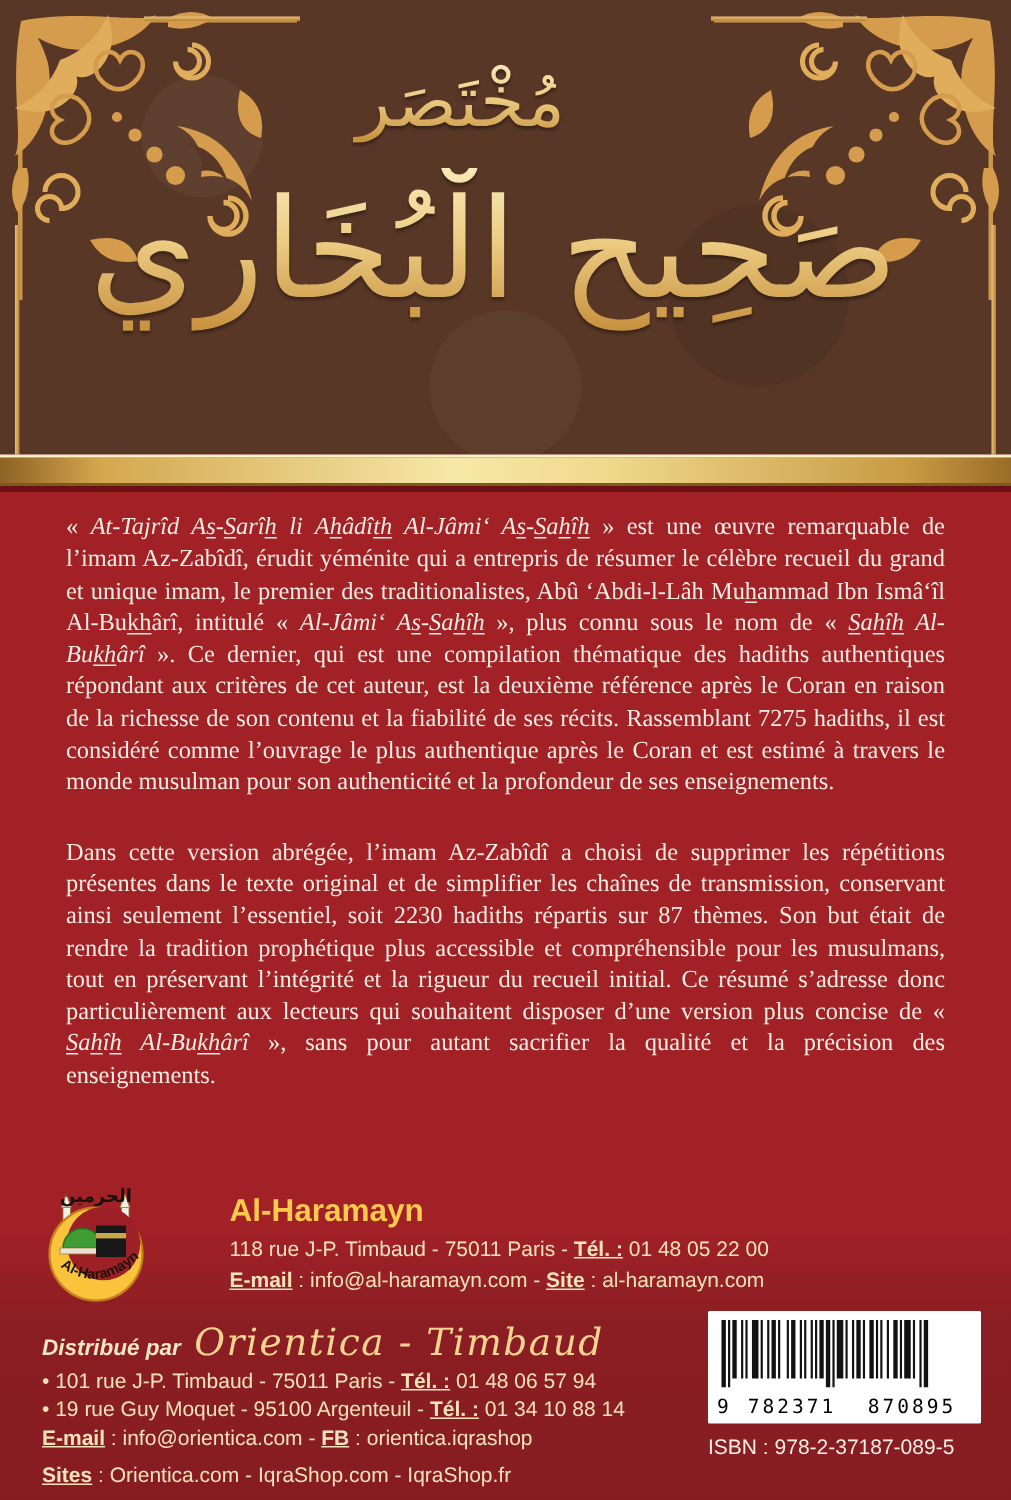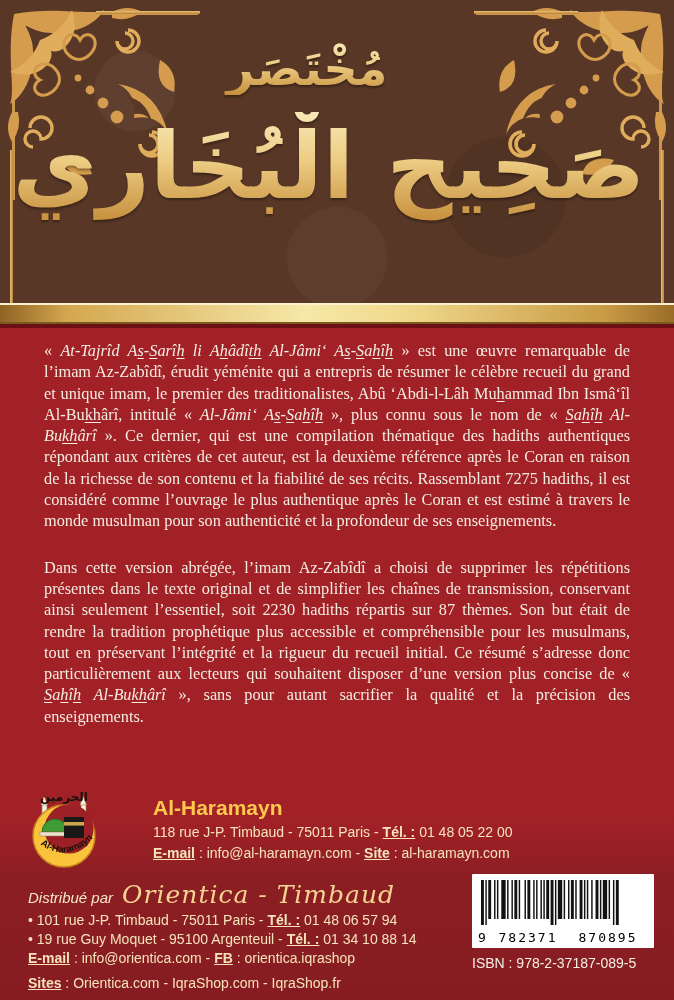--- a/index.html
+++ b/index.html
@@ -14,21 +14,21 @@
           radial-gradient(circle at 75% 65%, rgba(0,0,0,.08) 0 60px, transparent 61px),
           radial-gradient(circle at 50% 85%, rgba(255,255,255,.03) 0 50px, transparent 51px);}
   .corner{position:absolute;top:0;width:200px;height:200px;}
   .corner.left{left:0;}
   .corner.right{right:0;transform:scaleX(-1);}
   .frameline{position:absolute;background:linear-gradient(180deg,#e8c27a,#b97f33);}
   .fl-top-left{left:96px;top:11px;width:104px;height:3px;}
   .fl-top-right{right:96px;top:11px;width:104px;height:3px;}
   .fl-side-left{left:10px;top:150px;width:3px;height:153px;background:linear-gradient(90deg,#e8c27a,#b97f33);}
   .fl-side-right{right:10px;top:150px;width:3px;height:153px;background:linear-gradient(90deg,#e8c27a,#b97f33);}
-  .ar{position:absolute;text-align:center;font-family:"DejaVu Sans",sans-serif;font-weight:bold;
+  .ar{position:absolute;text-align:center;font-family:"DejaVu Sans",sans-serif;font-weight:normal;
       background:linear-gradient(180deg,#f9e9b6 0%,#eccb82 45%,#c68f3c 100%);
       -webkit-background-clip:text;background-clip:text;color:transparent;
       filter:drop-shadow(0 2px 1px rgba(0,0,0,.35));}
   .ar1{left:0;right:60px;top:42px;font-size:48px;line-height:1.1;}
   .ar2{left:0;right:16px;top:112px;font-size:92px;line-height:1.2;}
   
   .band{position:absolute;left:0;top:303px;width:674px;height:21px;
         background:linear-gradient(90deg,#8e6223 0%,#d4a74f 10%,#f6e8a8 45%,#f0d98c 60%,#c89a44 90%,#9a6d28 100%);
         border-top:2px solid #fbf1cc;border-bottom:2px solid #7a5a1e;box-sizing:border-box;}
   .band-shadow{position:absolute;left:0;top:324px;width:674px;height:4px;background:#6d1016;}
@@ -41,21 +41,21 @@
   .u{text-decoration:underline;text-underline-offset:2px;}
   
   .publisher{position:absolute;left:28px;top:784px;display:flex;align-items:flex-start;gap:43px;}
   .logo{width:72px;height:86px;flex:0 0 auto;}
   .pub-text{margin-left:10px;font-family:"Liberation Sans",sans-serif;padding-top:12px;}
   .pub-name{color:#ffc94e;font-weight:bold;font-size:21px;line-height:1.1;}
   .pub-line{color:#f6e3ba;font-size:14px;margin-top:5px;}
   
   .distributor{position:absolute;left:28px;top:880px;font-family:"Liberation Sans",sans-serif;}
   .dist-head{display:flex;align-items:baseline;color:#f7e6c4;}
-  .dist-prefix{font-style:italic;font-weight:normal;font-size:15px;}
+  .dist-prefix{font-style:italic;font-weight:bold;font-size:15px;}
   .dist-name{font-family:"DejaVu Serif",serif;font-style:italic;font-size:25px;
              color:#f4d490;margin-left:9px;letter-spacing:1px;}
   .dist-line{color:#f6e3ba;font-size:14px;margin-top:3px;}
   .dist-line.gap{margin-top:9px;}
   
   .commerce{position:absolute;left:472px;top:874px;width:184px;font-family:"Liberation Sans",sans-serif;}
   .ref-price{display:flex;justify-content:space-between;align-items:baseline;color:#fff;
              font-size:16px;padding:0 4px 6px 4px;}
   .price sup{font-size:10px;}
   .barcode-box{background:#fff;border-radius:1px;padding:5px 6px 3px 6px;width:170px;}

